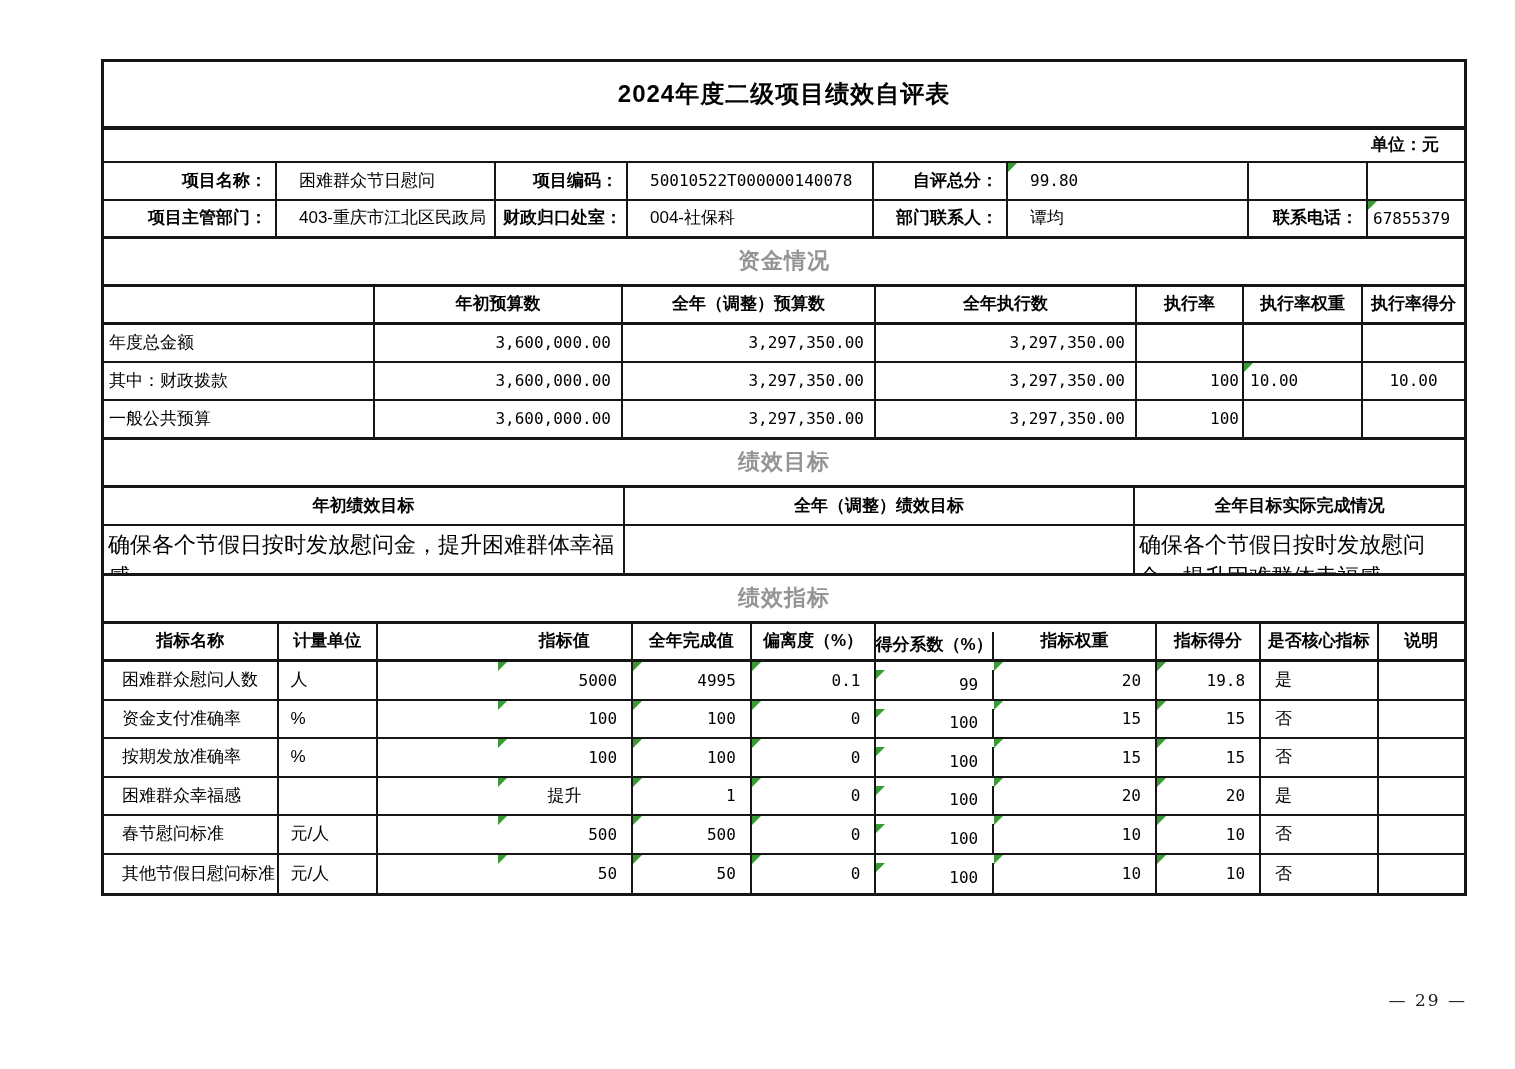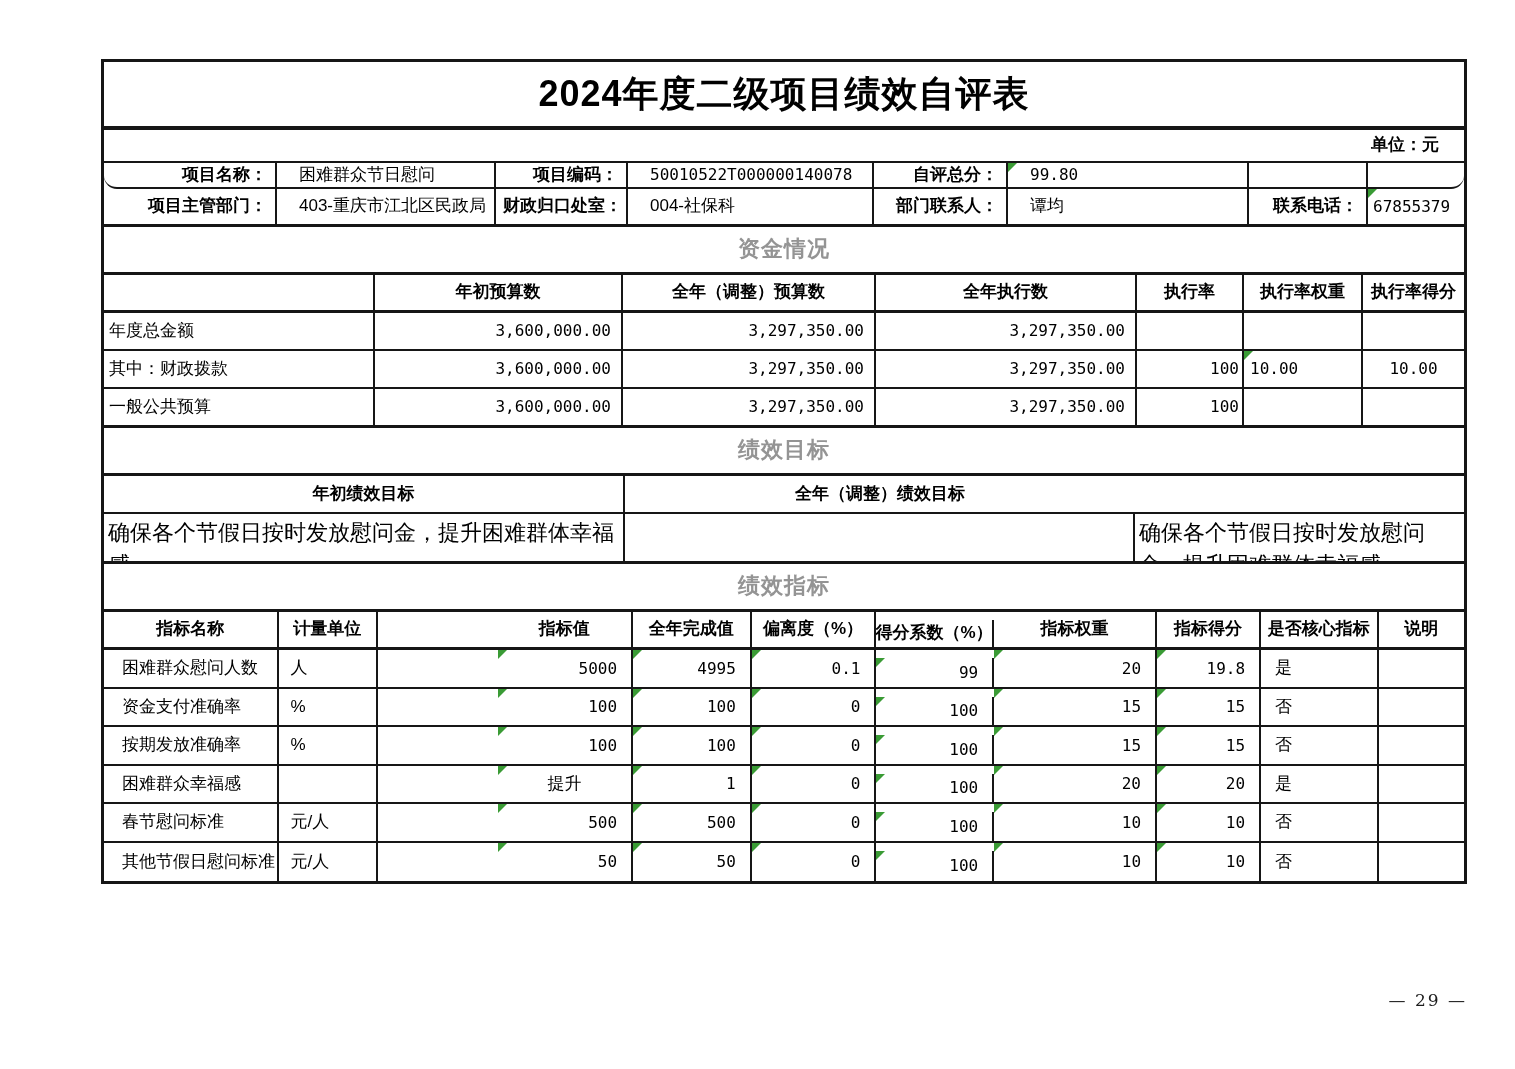--- a/index.html
+++ b/index.html
@@ -28,25 +28,25 @@
   }
   .cell:last-child{border-right:none;}
   .ac{justify-content:center;}
   .num{font-family:"DejaVu Sans Mono",monospace;font-size:16px;}
   .flag{
     position:absolute;top:0;left:0;width:0;height:0;
     border-top:9px solid var(--flag-green);border-right:9px solid transparent;
   }
   
   .r-title{height:68px;}
-  .r-title .cell{width:100%;font-size:36px;justify-content:center;font-weight:700;letter-spacing:1px;}
+  .r-title .cell{width:100%;font-size:24px;justify-content:center;font-weight:700;letter-spacing:1px;}
   .r-unit{height:33px;}
   .r-unit .cell{width:100%;justify-content:flex-end;padding-right:25px;font-weight:700;}
   
-  .r-info{height:26px;border-radius:18px;}
+  .r-info{height:38px;}
   .r-info2{height:38px;}
   .ci1{width:173px;} .ci2{width:219px;} .ci3{width:132px;} .ci4{width:246px;}
   .ci5{width:134px;} .ci6{width:241px;} .ci7{width:119px;} .ci8{width:96px;}
   .lab{justify-content:flex-end;padding-right:8px;font-weight:700;}
   .val{padding-left:22px;}
   .val-tight{padding-left:5px;}
   
   .r-section{height:48px;}
   .r-section .cell{width:100%;justify-content:center;color:var(--section-gray);
     font-weight:700;font-size:22px;letter-spacing:1px;}
@@ -171,20 +171,21 @@
     <div class="cell cf7 ac num"></div>
   </div>
 
   <div class="row r-section bb3">
     <div class="cell">绩效目标</div>
   </div>
 
   <div class="row r-gh">
     <div class="cell cg1 hdr">年初绩效目标</div>
     <div class="cell cg2 hdr">全年（调整）绩效目标</div>
+    <div class="cell cg3 hdr">全年目标实际完成情况</div>
   </div>
 
   <div class="row r-gc">
     <div class="cell cg1 goaltext">确保各个节假日按时发放慰问金，提升困难群体幸福感。</div>
     <div class="cell cg2 goaltext"></div>
     <div class="cell cg3 goaltext">确保各个节假日按时发放慰问金，提升困难群体幸福感。</div>
   </div>
 
   <div class="row r-section bb3">
     <div class="cell">绩效指标</div>

